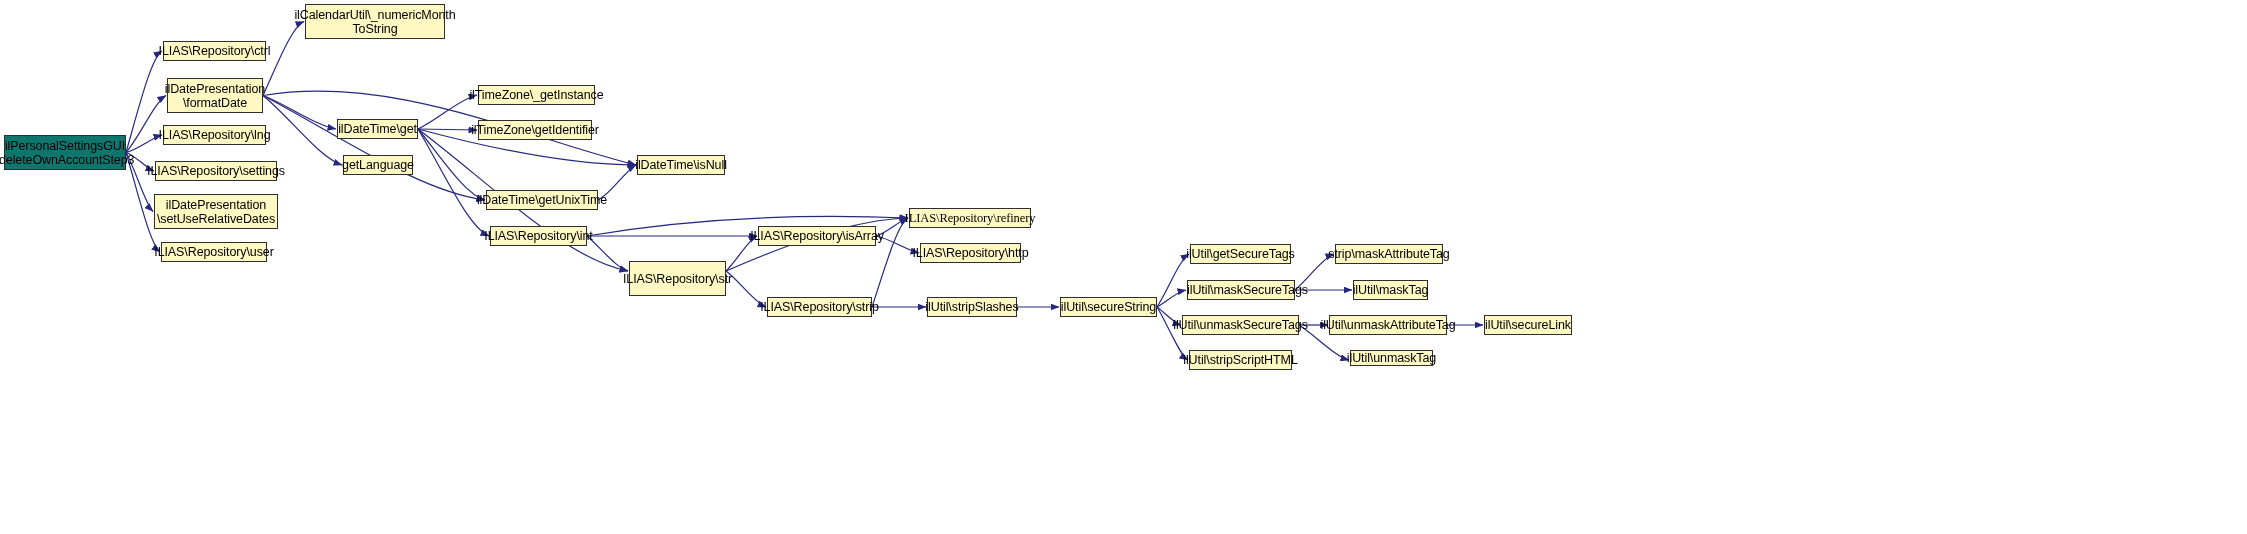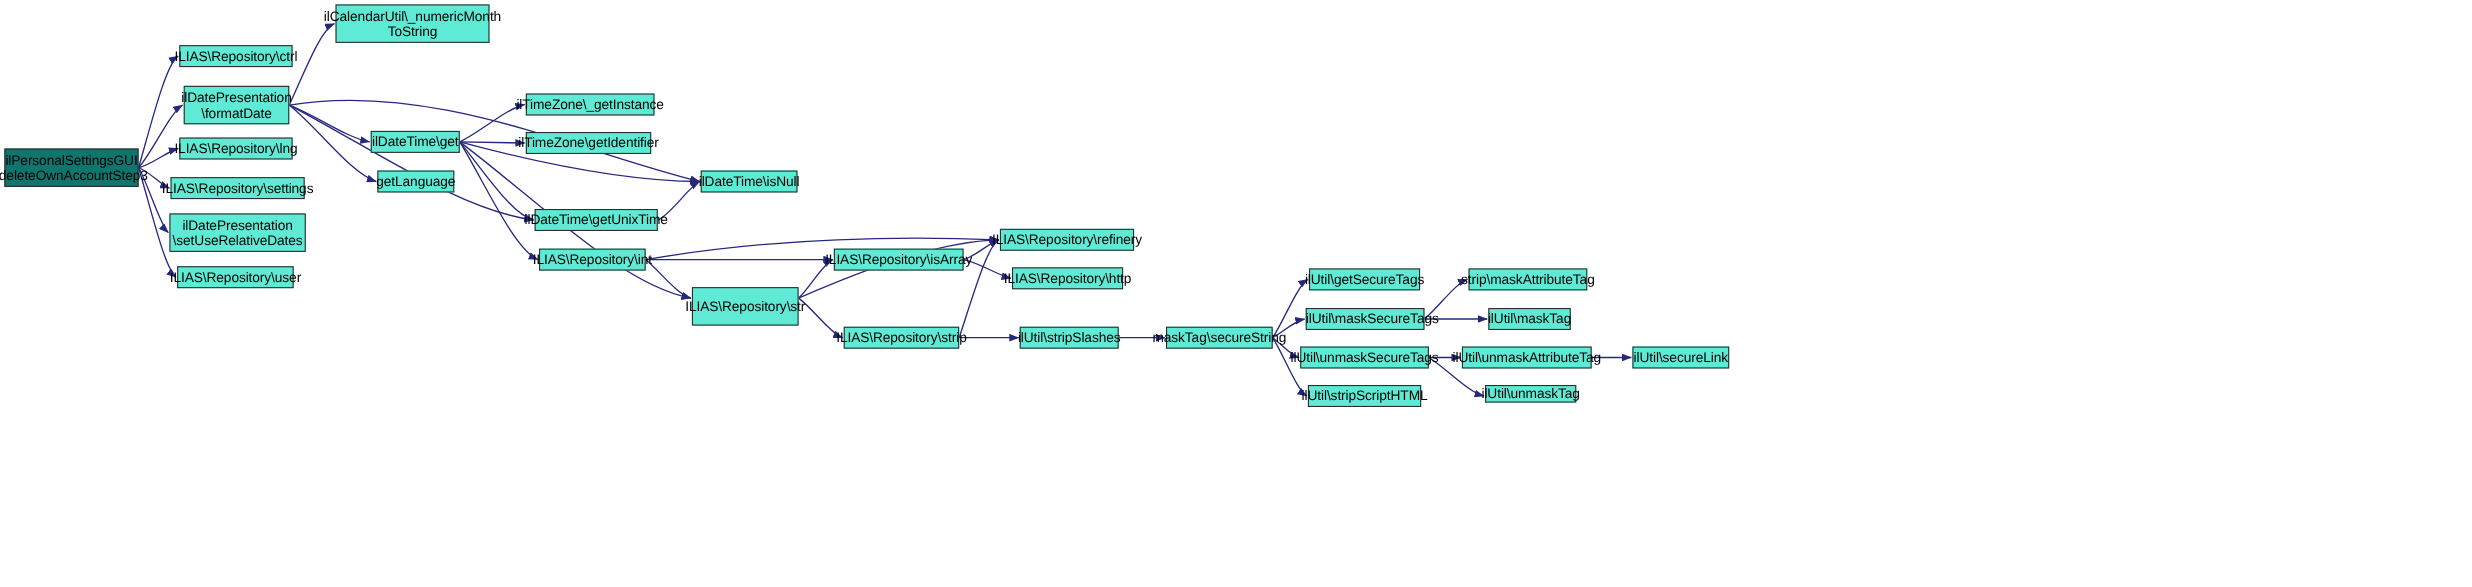--- a/index.html
+++ b/index.html
@@ -21,21 +21,21 @@
     left: 0;
     top: 0;
     width: 2247px;
     height: 534px;
     pointer-events: none;
   }
   .gnode {
     position: absolute;
     box-sizing: border-box;
     border: 1px solid #2e2e2e;
-    background: #5eead4;
+    background: #fef9c3;
     color: #000000;
     display: flex;
     align-items: center;
     justify-content: center;
     text-align: center;
     font-size: 12.5px;
     line-height: 14px;
     letter-spacing: -0.1px;
     white-space: pre-line;
     padding: 0 3px;
@@ -115,24 +115,24 @@
       <div class="gnode" style="left: 337px; top: 119px; width: 81px; height: 20px;"><span class="lbl">ilDateTime\get</span></div>
       <div class="gnode" style="left: 343px; top: 155px; width: 70px; height: 20px;"><span class="lbl">getLanguage</span></div>
       <div class="gnode" style="left: 478px; top: 85px; width: 117px; height: 20px;"><span class="lbl">ilTimeZone\_getInstance</span></div>
       <div class="gnode" style="left: 478px; top: 120px; width: 114px; height: 20px;"><span class="lbl">ilTimeZone\getIdentifier</span></div>
       <div class="gnode" style="left: 637px; top: 155px; width: 88px; height: 20px;"><span class="lbl">ilDateTime\isNull</span></div>
       <div class="gnode" style="left: 486px; top: 190px; width: 112px; height: 20px;"><span class="lbl">ilDateTime\getUnixTime</span></div>
       <div class="gnode" style="left: 490px; top: 226px; width: 97px; height: 20px;"><span class="lbl">ILIAS\Repository\int</span></div>
       <div class="gnode" style="left: 629px; top: 261px; width: 97px; height: 35px;"><span class="lbl">ILIAS\Repository\str</span></div>
       <div class="gnode" style="left: 767px; top: 297px; width: 105px; height: 20px;"><span class="lbl">ILIAS\Repository\strip</span></div>
       <div class="gnode" style="left: 758px; top: 226px; width: 118px; height: 20px;"><span class="lbl">ILIAS\Repository\isArray</span></div>
-      <div class="gnode" style="left: 909px; top: 208px; width: 122px; height: 20px;"><span class="lbl">ILIAS\Repository\refinery</span></div>
+      <div class="gnode" style="left: 909px; top: 208px; width: 122px; height: 20px; font-family: Liberation Serif, serif;"><span class="lbl">ILIAS\Repository\refinery</span></div>
       <div class="gnode" style="left: 920px; top: 243px; width: 101px; height: 20px;"><span class="lbl">ILIAS\Repository\http</span></div>
       <div class="gnode" style="left: 927px; top: 297px; width: 90px; height: 20px;"><span class="lbl">ilUtil\stripSlashes</span></div>
-      <div class="gnode" style="left: 1060px; top: 297px; width: 97px; height: 20px;"><span class="lbl">maskTag\secureString</span></div>
+      <div class="gnode" style="left: 1060px; top: 297px; width: 97px; height: 20px;"><span class="lbl">ilUtil\secureString</span></div>
       <div class="gnode" style="left: 1190px; top: 244px; width: 101px; height: 20px;"><span class="lbl">ilUtil\getSecureTags</span></div>
       <div class="gnode" style="left: 1187px; top: 280px; width: 108px; height: 20px; padding-left: 16px;"><span class="lbl">ilUtil\maskSecureTags</span></div>
       <div class="gnode" style="left: 1182px; top: 315px; width: 117px; height: 20px;"><span class="lbl">ilUtil\unmaskSecureTags</span></div>
       <div class="gnode" style="left: 1189px; top: 350px; width: 103px; height: 20px;"><span class="lbl">ilUtil\stripScriptHTML</span></div>
       <div class="gnode" style="left: 1335px; top: 244px; width: 108px; height: 20px;"><span class="lbl">strip\maskAttributeTag</span></div>
       <div class="gnode" style="left: 1353px; top: 280px; width: 75px; height: 20px;"><span class="lbl">ilUtil\maskTag</span></div>
       <div class="gnode" style="left: 1329px; top: 315px; width: 118px; height: 20px;"><span class="lbl">ilUtil\unmaskAttributeTag</span></div>
       <div class="gnode" style="left: 1350px; top: 350px; width: 83px; height: 16px;"><span class="lbl">ilUtil\unmaskTag</span></div>
       <div class="gnode" style="left: 1484px; top: 315px; width: 88px; height: 20px;"><span class="lbl">ilUtil\secureLink</span></div>
     </div>

